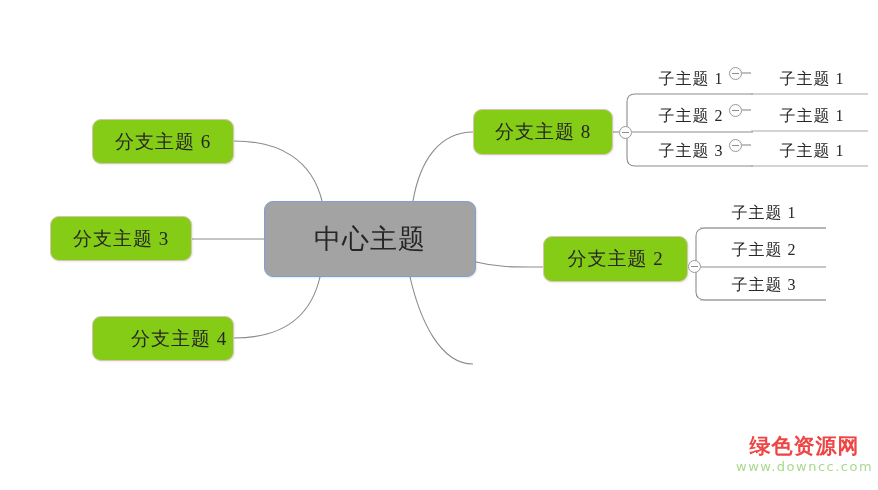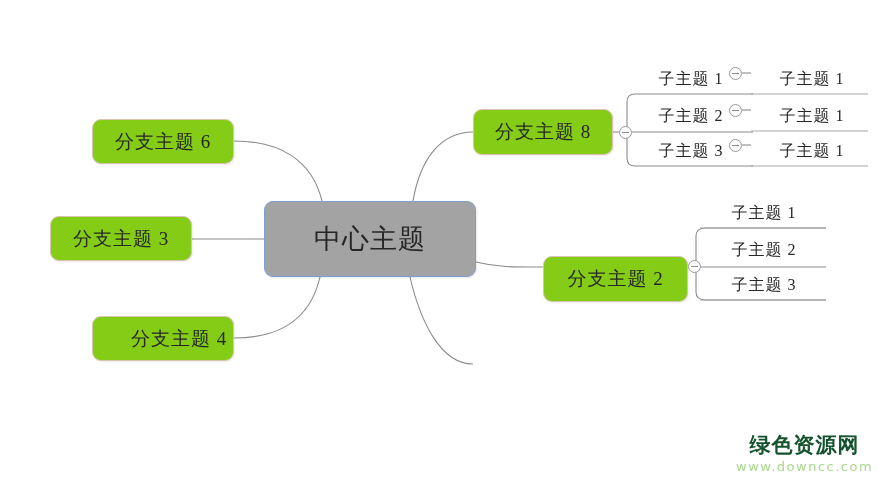--- a/index.html
+++ b/index.html
@@ -85,24 +85,24 @@
   }
 
   
   .watermark {
     position: absolute;
     text-align: center;
     line-height: 1;
     user-select: none;
   }
   .wm-main {
-    font-family: Liberation Mono, monospace;
+    font-family: Liberation Serif, serif;
     font-size: 21px;
     font-weight: bold;
-    color: #14532d;
+    color: #ef4444;
     letter-spacing: 1px;
   }
   .wm-sub {
     font-family: "DejaVu Sans", sans-serif;
     font-size: 13px;
     color: #a8d98c;
     letter-spacing: 1.5px;
     margin-top: 3px;
   }
 </style>
@@ -147,21 +147,21 @@
 
       <path d="M 700 228 L 826 228" stroke="#a8a8a8"></path>
       <path d="M 700 300 L 826 300" stroke="#a8a8a8"></path>
     </g>
   </svg>
 
   <div class="node node-central" style="left:264px; top:201px; width:212px; height:76px;">中心主题</div>
 
   <div class="node node-branch" style="left:473px; top:109px; width:140px; height:46px;">分支主题 8</div>
 
-  <div class="node node-branch" style="left:543px; top:256px; width:145px; height:46px;">分支主题 2</div>
+  <div class="node node-branch" style="left:543px; top:236px; width:145px; height:46px;">分支主题 2</div>
 
 
   <div class="node node-branch" style="left:92px; top:316px; width:142px; height:45px;padding-left:32px;">分支主题 4</div>
 
   <div class="node node-branch" style="left:50px; top:216px; width:142px; height:45px;">分支主题 3</div>
 
   <div class="node node-branch" style="left:92px; top:119px; width:142px; height:45px;">分支主题 6</div>
 
   <div class="toggle" style="left:619px; top:126px;"></div>
 

